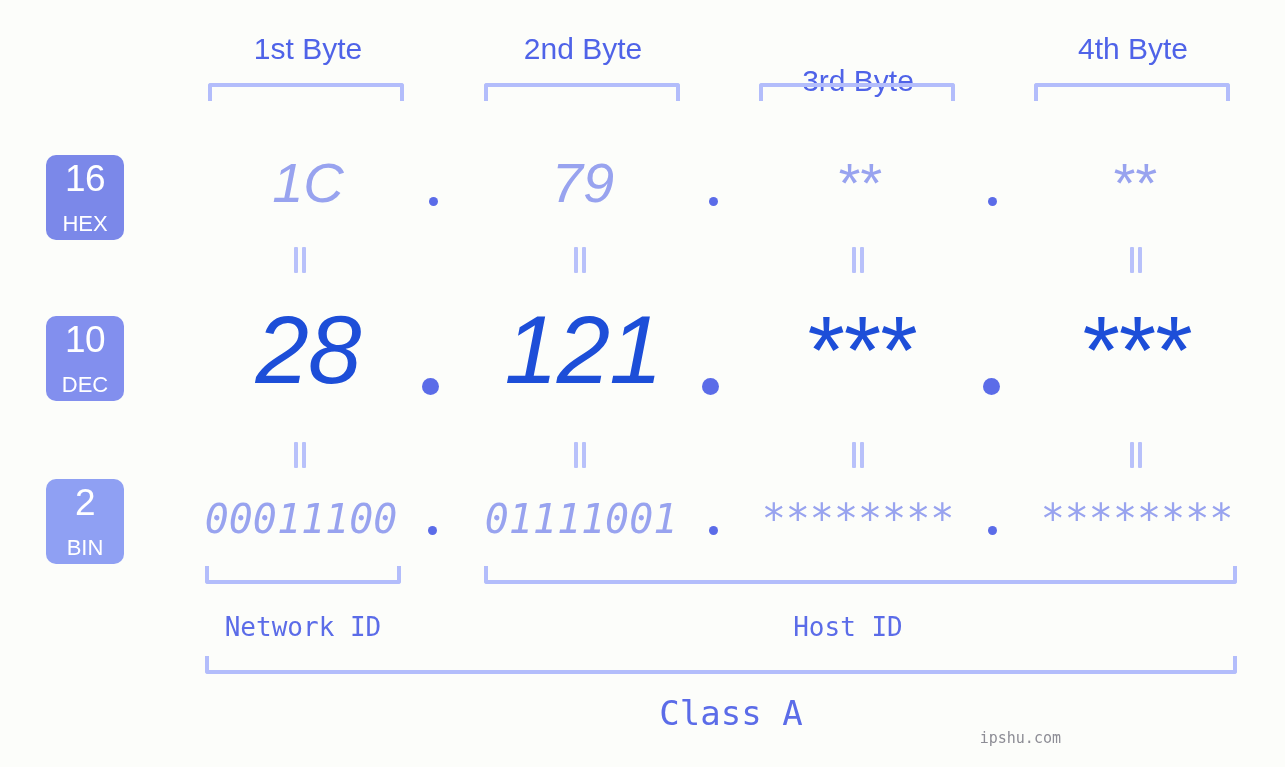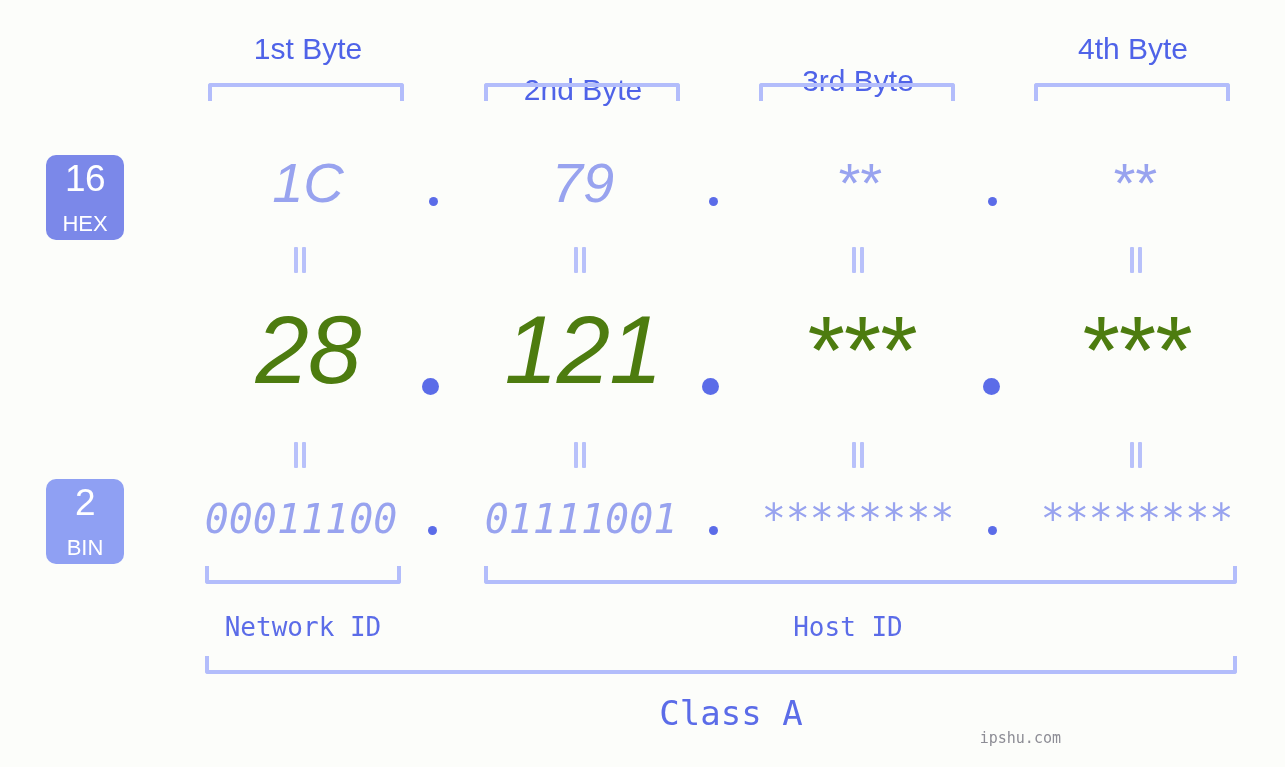--- a/index.html
+++ b/index.html
@@ -96,21 +96,21 @@
   }
 
   .row-hex .val-cell {
     font-size: 56px;
     color: #98a3ef;
     font-family: "Liberation Sans", sans-serif;
     font-weight: 400;
   }
   .row-dec .val-cell {
     font-size: 96px;
-    color: #4d7c0f;
+    color: #1d4ed8;
     font-family: "Liberation Sans", sans-serif;
     font-weight: 400;
     letter-spacing: -1px;
   }
   .row-bin .val-cell {
     font-size: 40px;
     color: #98a3ef;
     font-family: "DejaVu Sans Mono", monospace;
     font-weight: 400;
     letter-spacing: 0px;
@@ -171,32 +171,36 @@
     color: #8d8d95;
     letter-spacing: 0px;
   }
 </style>
 </head>
 <body>
 
 <div id="stage">
 
   <div class="byte-head" style="left:178px;">1st Byte</div>
-  <div class="byte-head" style="left:453px;margin-top:41px;">2nd Byte</div>
+  <div class="byte-head" style="left:453px;">2nd Byte</div>
   <div class="byte-head" style="left:728px;margin-top:32px;">3rd Byte</div>
   <div class="byte-head" style="left:1003px;">4th Byte</div>
 
   <div class="bracket-top" style="left:208px;  top:83px; width:196px;"></div>
   <div class="bracket-top" style="left:484px;  top:83px; width:196px;"></div>
   <div class="bracket-top" style="left:759px;  top:83px; width:196px;"></div>
   <div class="bracket-top" style="left:1034px; top:83px; width:196px;"></div>
 
   <div class="badge" style="top:155px; background:#7b88e9;">
     <span class="num">16</span>
     <span class="lbl">HEX</span>
+  </div>
+  <div class="badge" style="top:316px; background:#828fee;">
+    <span class="num">10</span>
+    <span class="lbl">DEC</span>
   </div>
   <div class="badge" style="top:479px; background:#8fa0f3;">
     <span class="num">2</span>
     <span class="lbl">BIN</span>
   </div>
 
   <div class="row-hex">
     <div class="val-cell" style="left:178px; top:150px;">1C</div>
     <div class="val-cell" style="left:453px; top:150px;">79</div>
     <div class="val-cell" style="left:728px; top:150px;">**</div>

